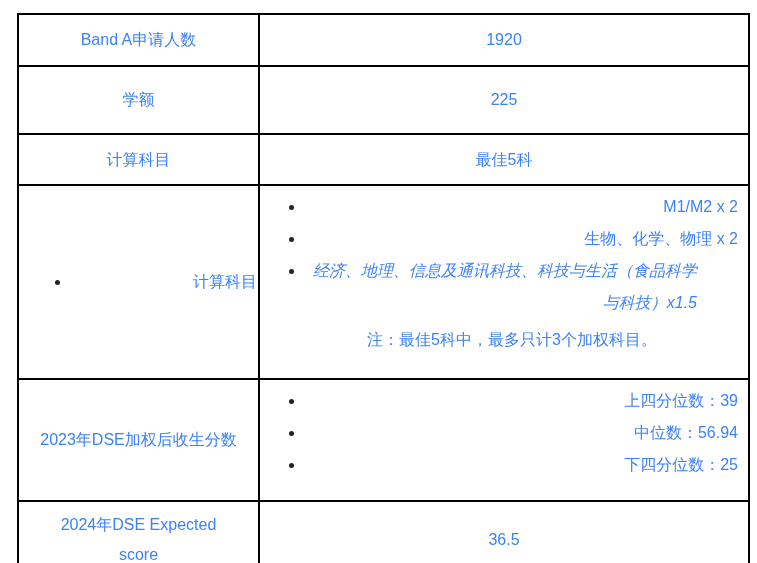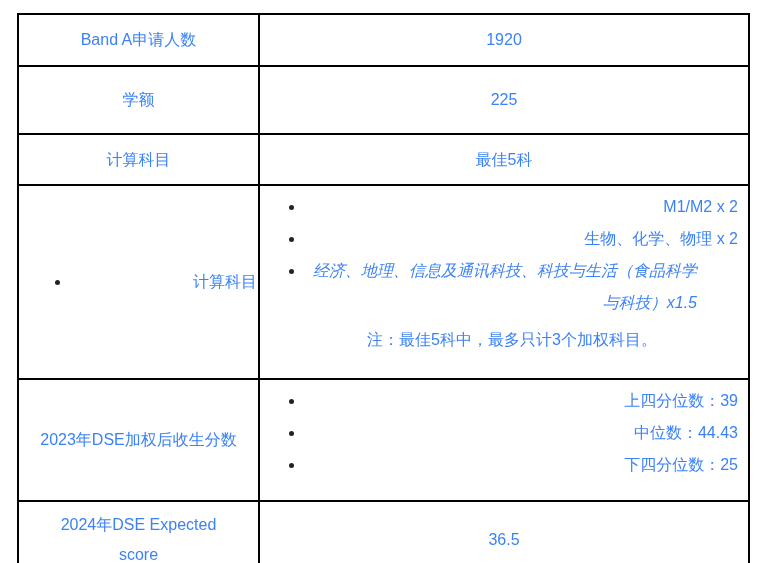--- a/index.html
+++ b/index.html
@@ -79,21 +79,21 @@
       <tr style="height:122px">
         <td class="c">2023年DSE加权后收生分数</td>
         <td class="list-cell" style="">
           <ul class="blist">
             <li>
               <span class="dot"></span>
               <span>上四分位数：39</span>
             </li>
             <li>
               <span class="dot"></span>
-              <span>中位数：44.43</span>
+              <span>中位数：56.94</span>
             </li>
             <li>
               <span class="dot"></span>
               <span>下四分位数：25</span>
             </li>
           </ul>
         </td>
       </tr>
       <tr style="height:77px">
         <td class="wrap-label">2024年DSE Expected score</td>

